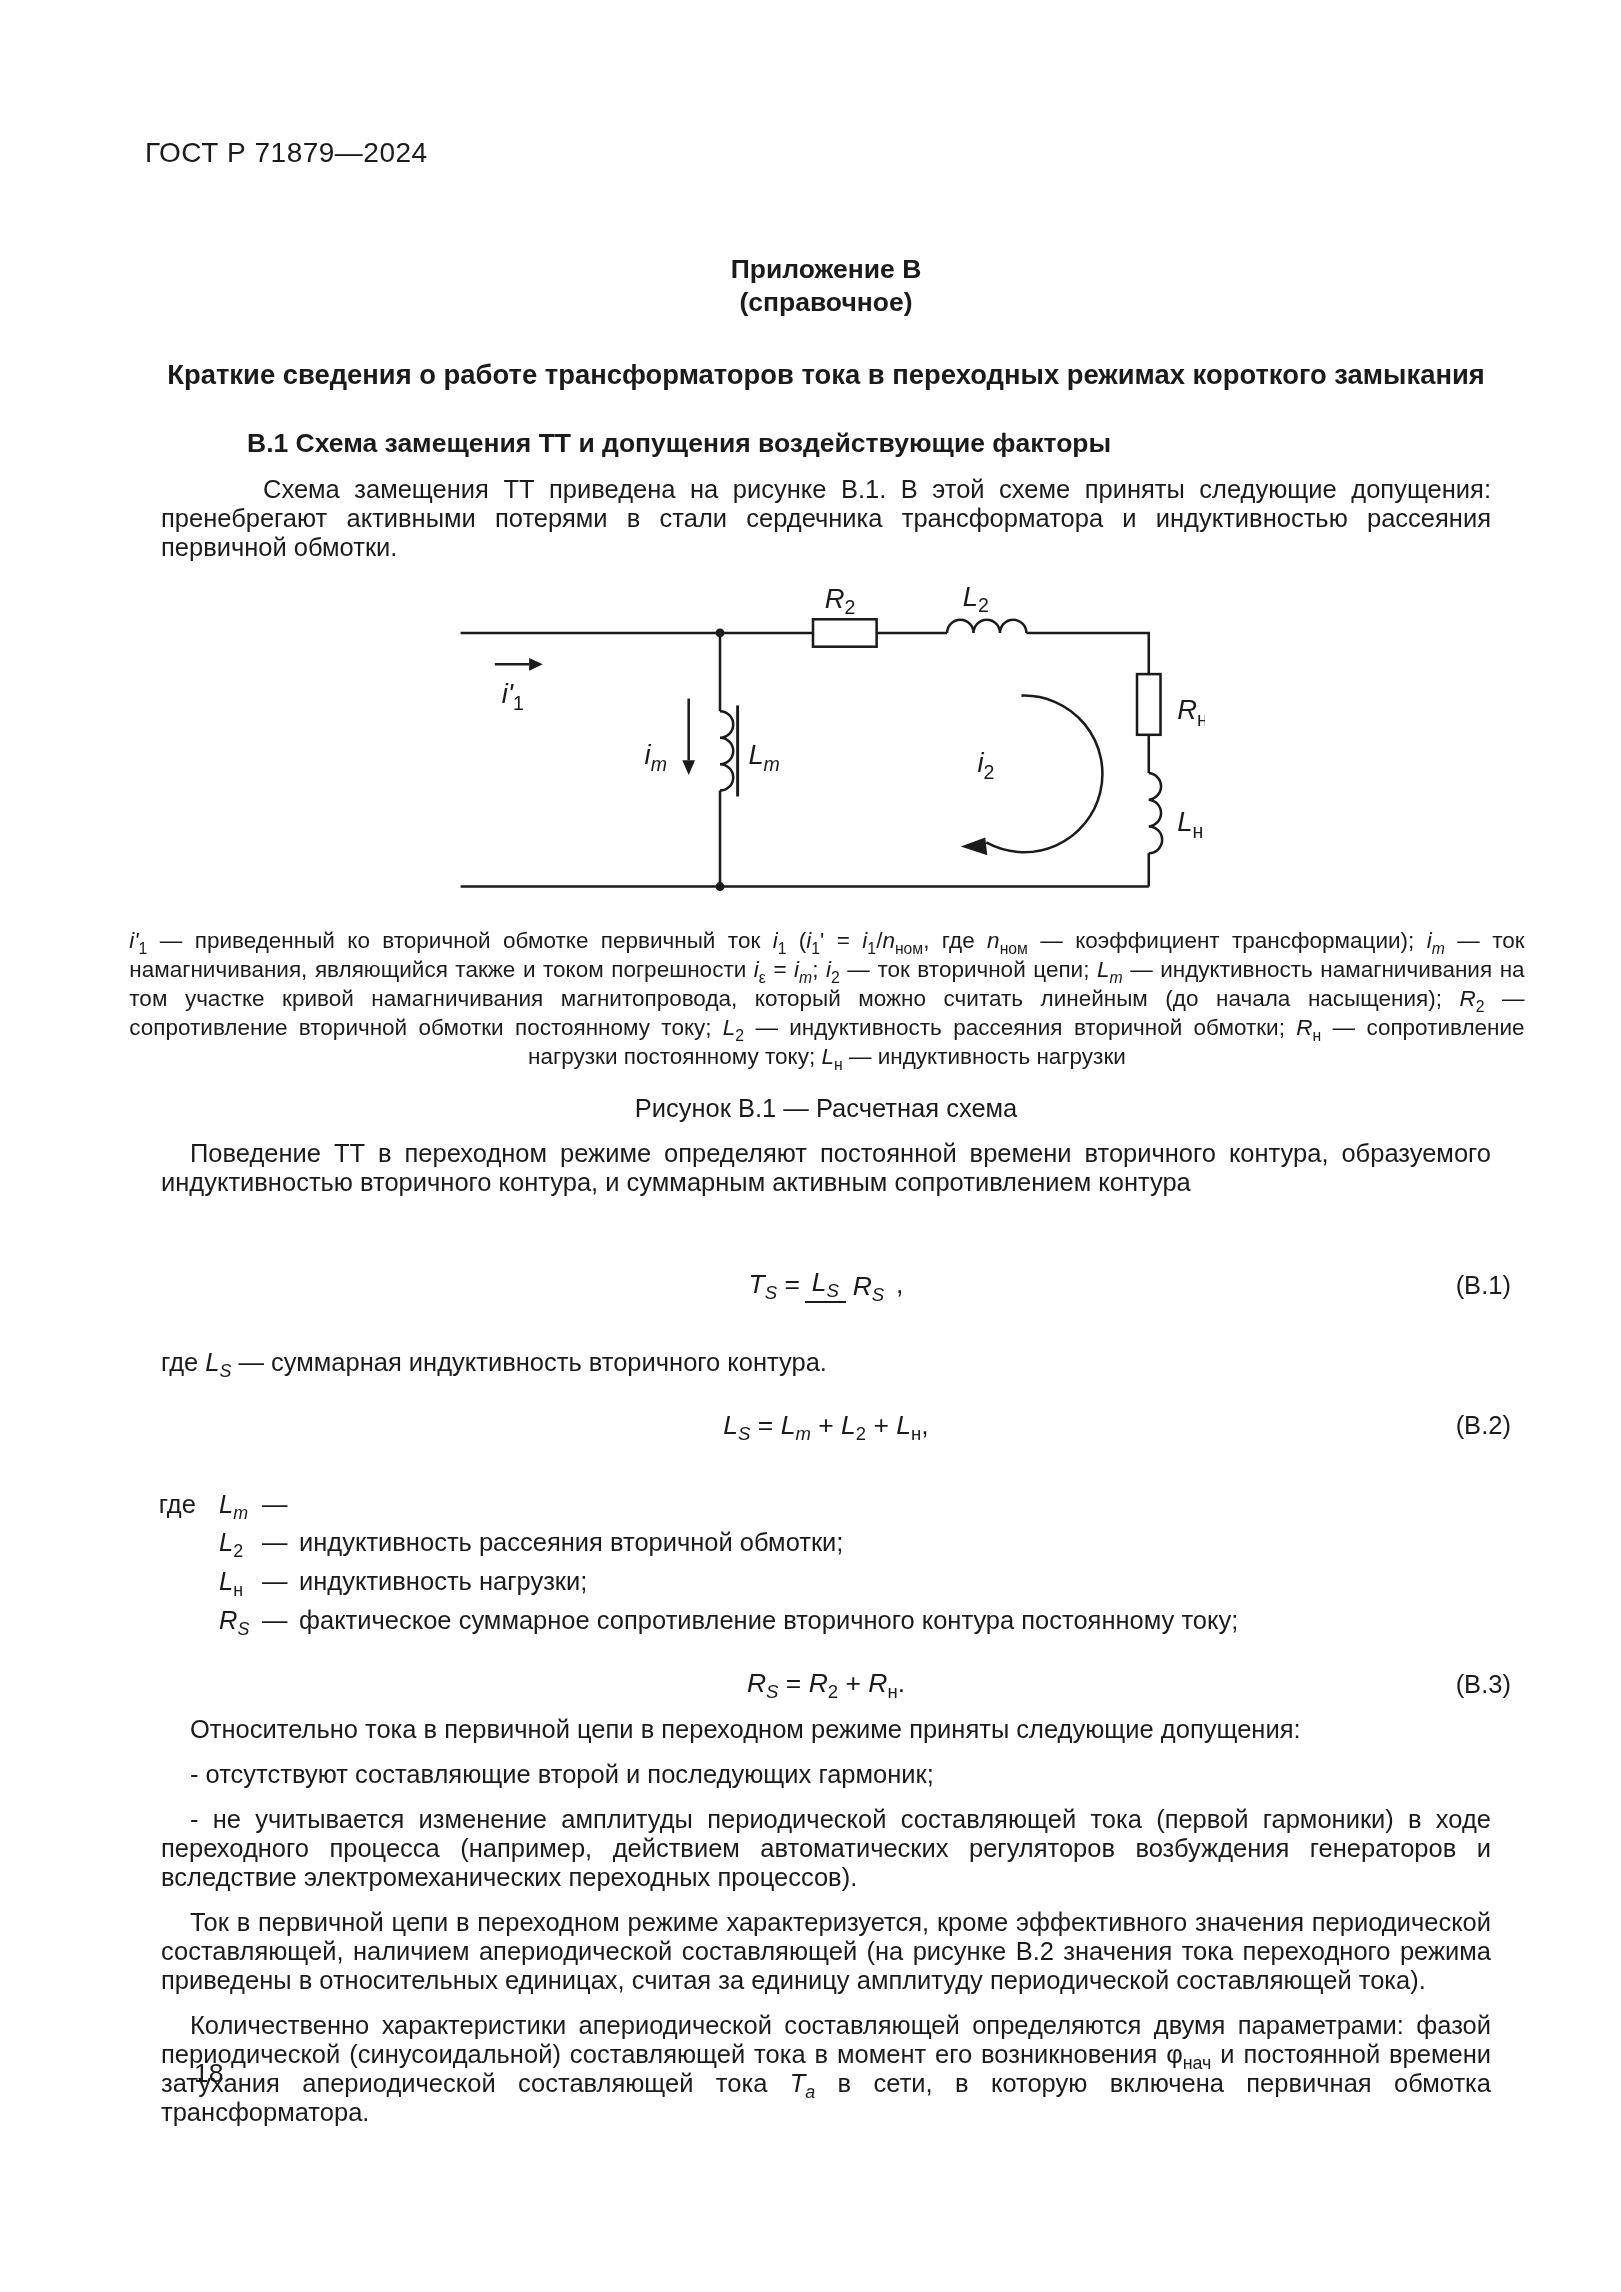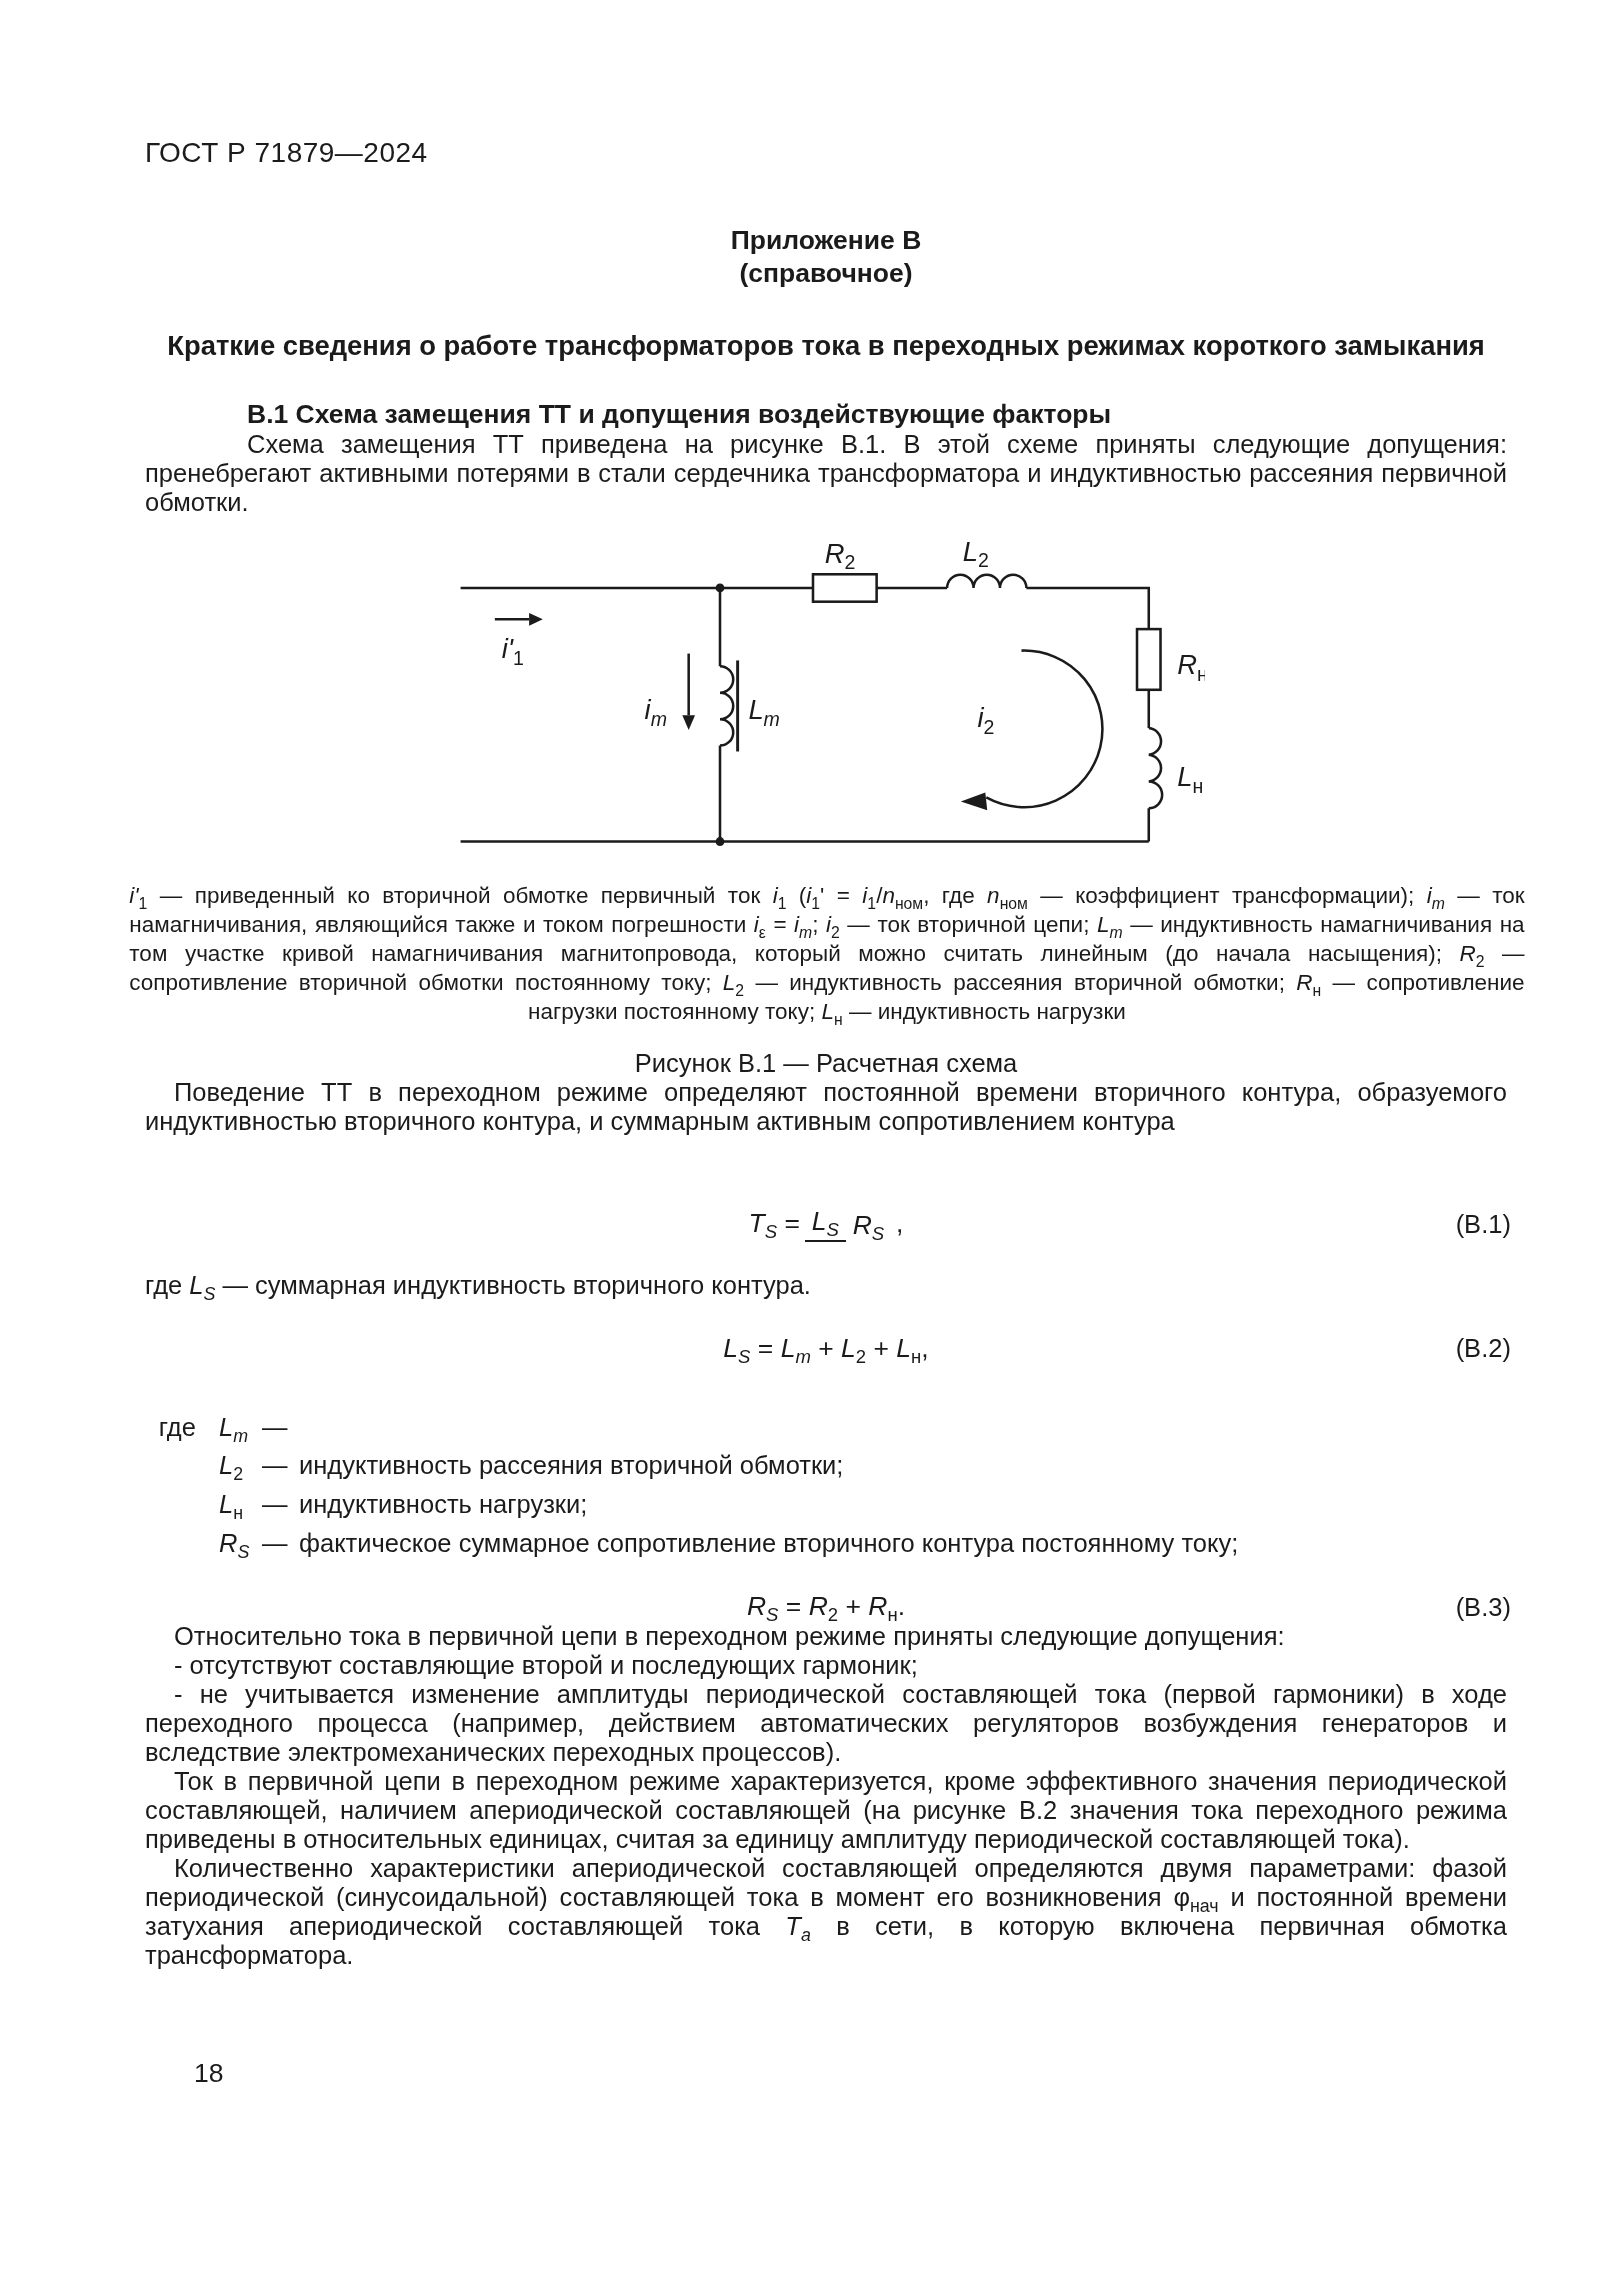--- a/index.html
+++ b/index.html
@@ -7,25 +7,25 @@
     width:1621px;height:2293px;background:#ffffff;color:#1b1b1b;
     font-family:"Liberation Sans","DejaVu Sans",sans-serif;
     position:relative;overflow:hidden;
   }
   .content{position:absolute;left:145px;top:0;width:1362px;}
   .it{font-style:italic;}
   .up{font-style:normal;}
   sub{font-size:0.7em;line-height:0;}
   
   .doc-header{margin-top:137px;font-size:28px;font-weight:normal;letter-spacing:0.5px;}
-  .appendix-label{margin-top:55px;text-align:center;font-size:26.5px;font-weight:bold;line-height:33px;}
+  .appendix-label{margin-top:84px;text-align:center;font-size:26.5px;font-weight:bold;line-height:33px;}
   .appendix-type{text-align:center;font-size:26.5px;font-weight:bold;line-height:33px;}
   .doc-title{margin-top:39px;text-align:center;font-size:27.4px;font-weight:bold;line-height:33px;}
   .sec-heading{margin-top:37px;font-size:26.5px;font-weight:bold;padding-left:102px;}
-  p.body-p{margin:0;font-size:25.5px;line-height:29px;text-align:justify;}
+  p.body-p{margin:16px;font-size:25.5px;line-height:29px;text-align:justify;}
   .intro{margin-top:11.8px;text-indent:102px;}
   .ind{text-indent:29px;}
   
   .figure-wrap{margin-top:23.5px;margin-left:276px;width:784px;height:325px;}
   .legend{margin-top:15.7px;margin-left:-15.7px;margin-right:-17.6px;
     font-size:22.5px;line-height:29px;text-align:justify;text-align-last:center;}
   .fig-caption{margin-top:8.8px;text-align:center;font-size:25.5px;line-height:29px;}
   .p-povedenie{margin-top:24.5px;}
   
   .formula-row{position:relative;margin-top:33px;display:flex;justify-content:center;align-items:center;

